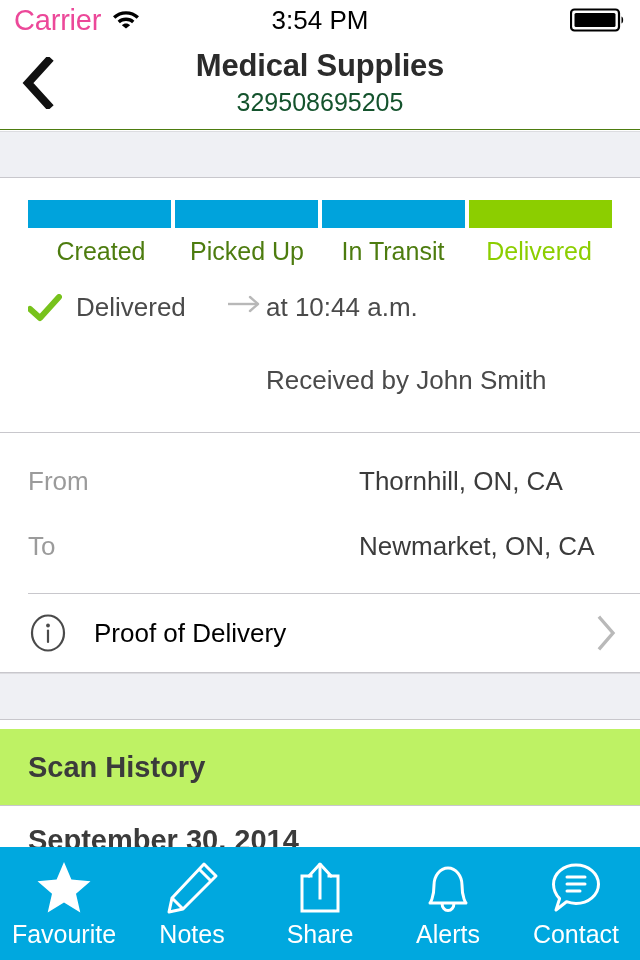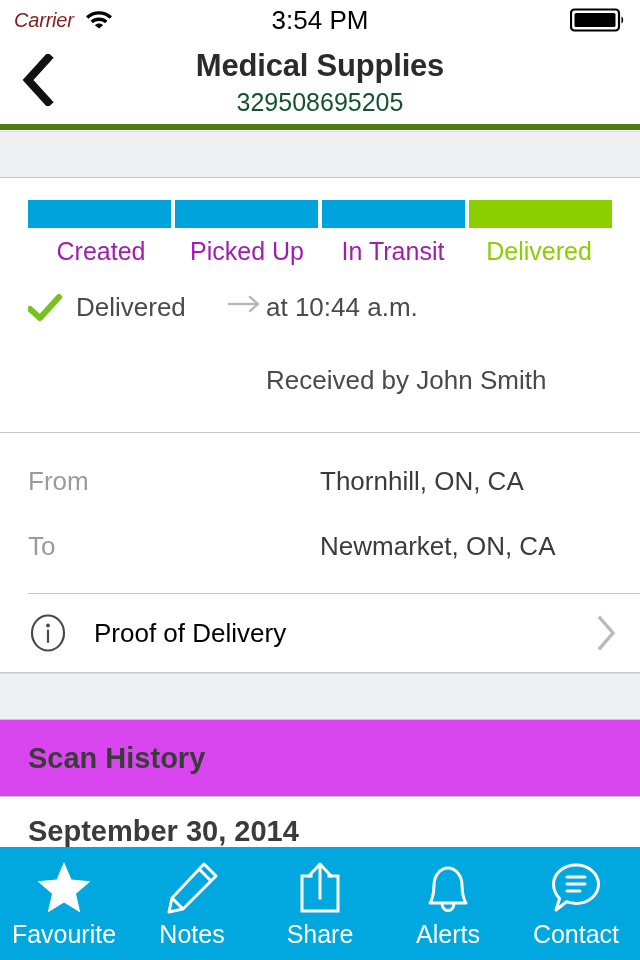--- a/index.html
+++ b/index.html
@@ -13,31 +13,31 @@
   #app { position: relative; width: 640px; height: 960px; background:#ffffff; }
 
   
   .statusbar {
     height: 40px; width: 100%;
     display: flex; align-items: center;
     padding: 0 14px;
     background: #ffffff;
   }
   .sb-left { display: flex; align-items: center; gap: 10px; flex: 1 1 0; }
-  .sb-carrier { font-size: 20px; color: #7f1d1d; letter-spacing: -0.2px; font-style: italic; }
+  .sb-carrier { font-size: 29px; color: #ec4899; letter-spacing: -0.2px; }
   .sb-center { flex: 0 0 auto; font-size: 26px; font-weight: normal; color:#000; }
   .sb-right { flex: 1 1 0; display: flex; justify-content: flex-end; align-items: center; }
   .wifi { display:block; }
   .battery { display:flex; align-items:center; }
 
   
   .navbar {
     position: relative; height: 90px; width: 100%;
     background: #ffffff;
-    border-bottom: 6px solid #4d7c0f;
+    border-bottom: 1px solid #4d7c0f;
   }
   .back-btn {
     position: absolute; left: 10px; top: 50%; transform: translateY(-50%);
     width: 56px; height: 56px;
     display: flex; align-items: center; justify-content: center;
     cursor: pointer;
   }
   .nav-titles {
     position:absolute; left:0; right:0; top: 6px;
     text-align: center;
@@ -60,21 +60,21 @@
 
   
   .progress-block { padding: 22px 28px 0 28px; background:#fff; }
   .progress-bar { display: flex; height: 28px; gap: 4px; }
   .seg { flex: 1 1 0; }
   .seg.blue { background: #00a3dc; }
   .seg.green { background: #8cce00; }
   .progress-labels { display: flex; margin-top: 9px; }
   .plabel {
     flex: 1 1 0; text-align: center;
-    font-size: 25px; color: #a21caf;
+    font-size: 25px; color: #4d7c0f;
   }
   .plabel.active { color: #8cce00; }
 
   
   .delivered-row {
     display: flex; align-items: flex-start;
     padding: 24px 28px 0 28px;
   }
   .check-icon { width: 34px; flex: 0 0 34px; padding-top: 4px; }
   .del-label {
@@ -86,38 +86,38 @@
   .del-detail-line {
     font-size: 26px; color: #4a4a4a; line-height: 35px;
   }
   .received-line { font-size: 26px; color: #4a4a4a; margin-top: 38px; line-height: 35px; }
 
   .hr-full { height: 1px; background: #c8c7cc; width: 100%; }
   .hr-inset { height: 1px; background: #c8c7cc; margin-left: 28px; }
 
   
   .addr-block { padding: 26px 28px 24px 28px; }
-  .addr-row { display: flex; align-items: center; padding: 7px 0; }
+  .addr-row { display: flex; align-items: center; padding: 7px 0; gap: 39px; }
   .addr-label { flex: 0 0 292px; font-size: 26px; color: #9b9b9b; }
   .addr-value { flex: 1 1 auto; font-size: 26px; color: #3b3b3b; }
 
   
   .pod-row {
     display: flex; align-items: center;
     height: 78px; padding: 0 22px 0 28px;
     cursor: pointer; background:#fff;
   }
   .pod-icon { flex: 0 0 40px; display:flex; align-items:center; }
   .pod-label { flex: 1 1 auto; font-size: 26px; color: #000000; margin-left: 26px; }
   .pod-chevron { flex: 0 0 28px; display:flex; align-items:center; justify-content:flex-end; }
 
   
   .scan-title-row {
     height: 76px; display: flex; align-items: center;
-    padding: 0 28px; background:#d946ef;
+    padding: 0 28px; background:#bef264;margin-top:9px;
   }
   .scan-title { font-size: 29px; font-weight: bold; color: #3b3b3b; }
   .scan-entry { padding: 18px 28px 0 28px; }
   .scan-date { font-size: 29px; font-weight: bold; color: #3b3b3b; }
 
   
   .tabbar {
     position: absolute; left: 0; bottom: 0; width: 640px; height: 113px;
     background: #00a8df;
     display: flex; align-items: stretch;

